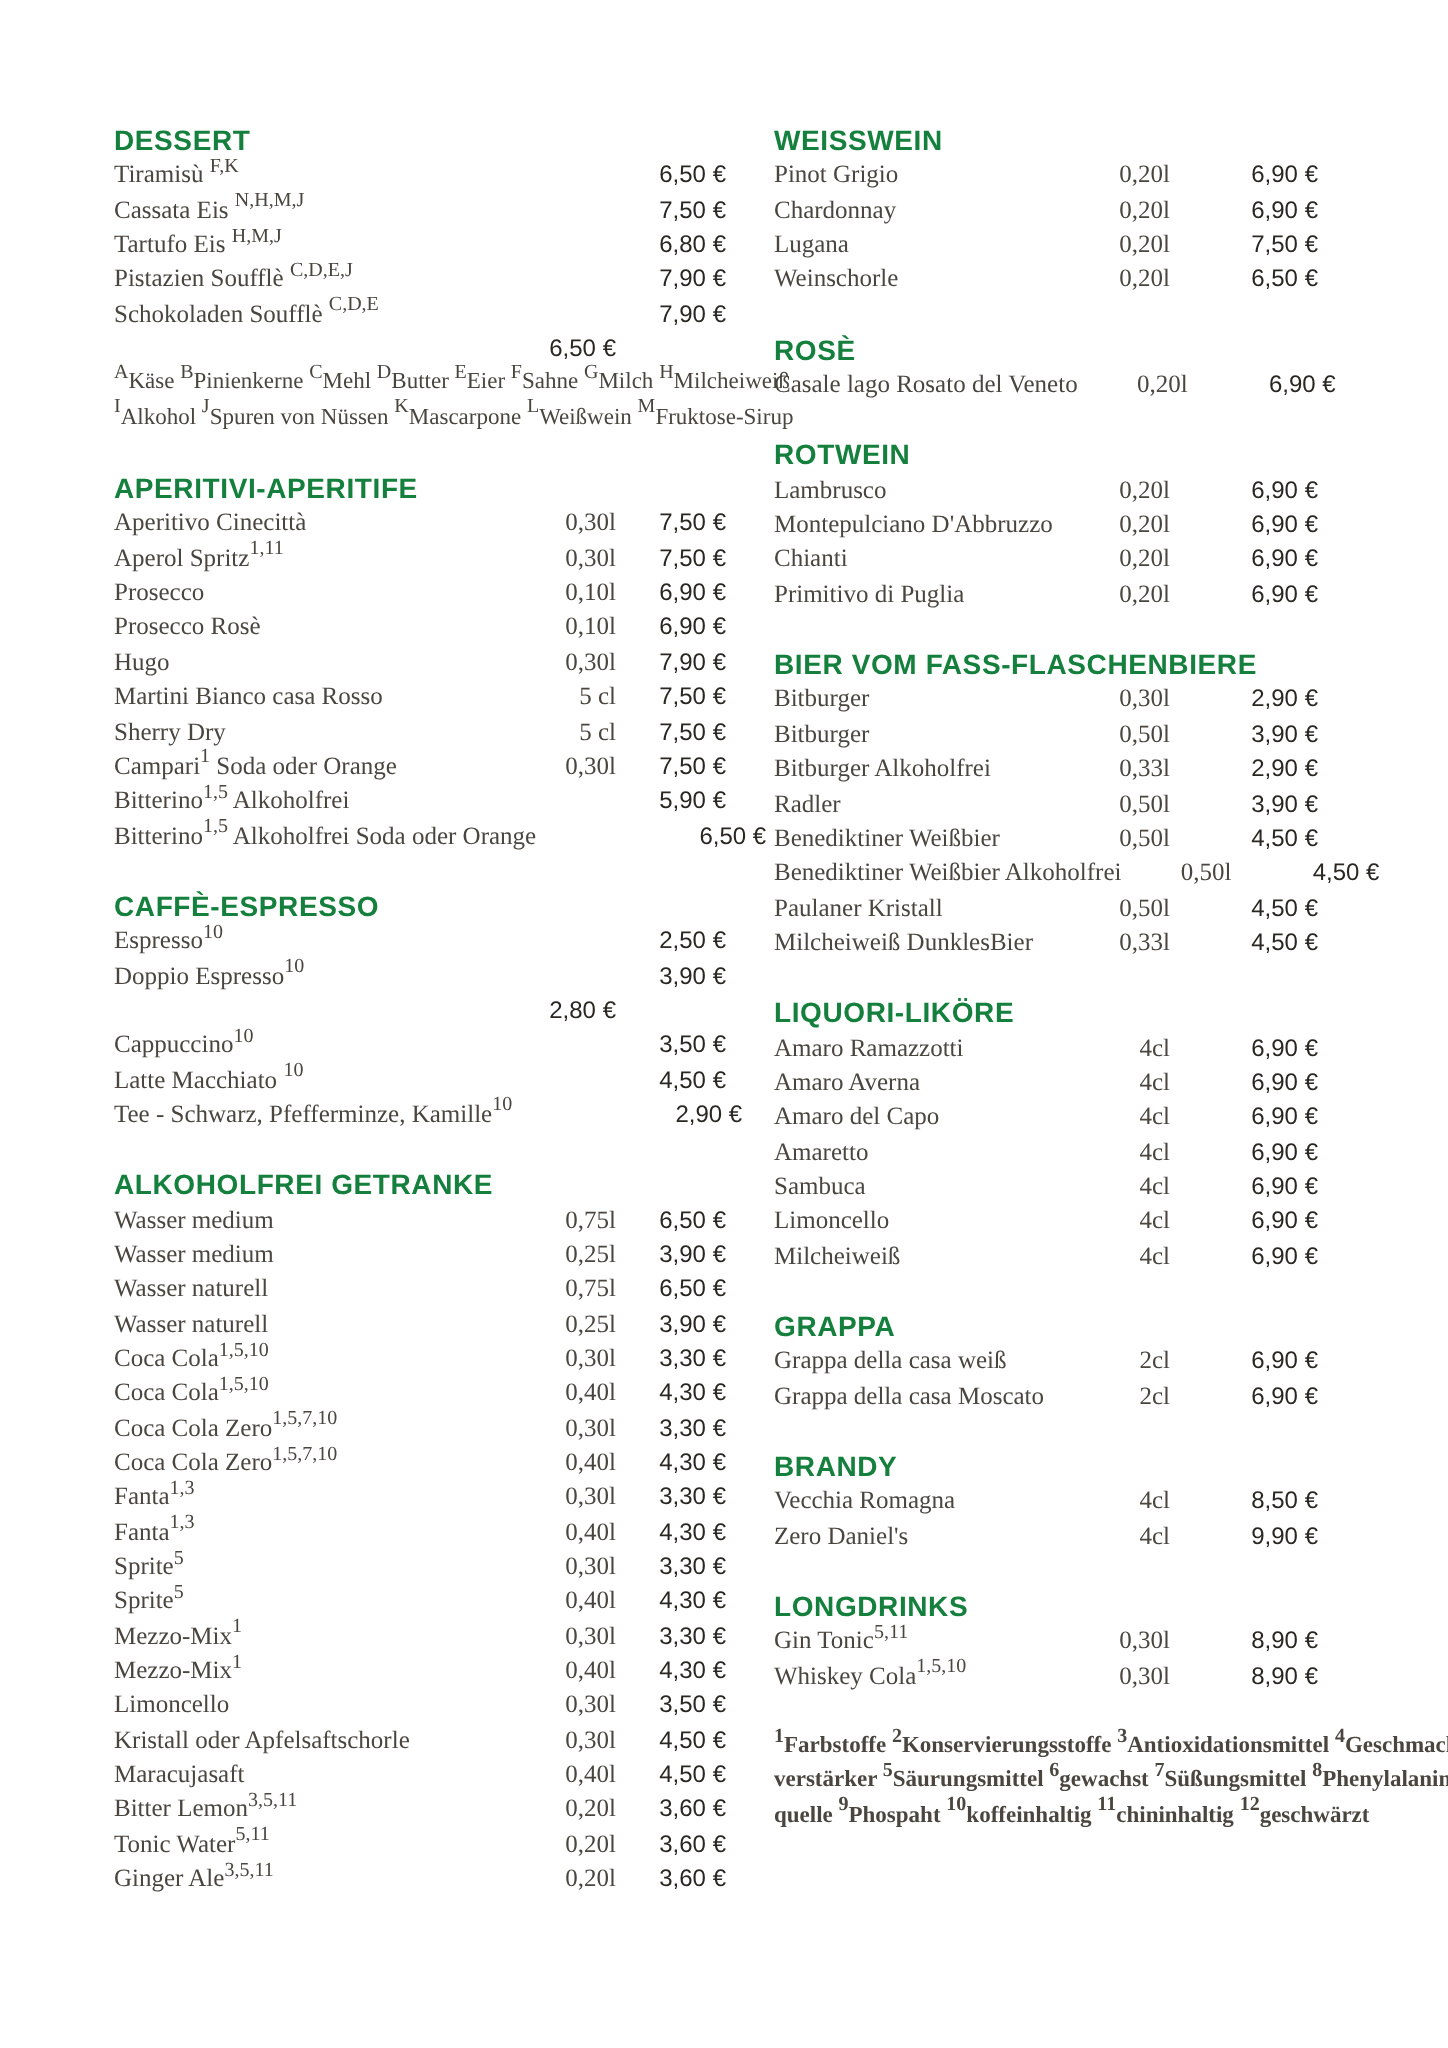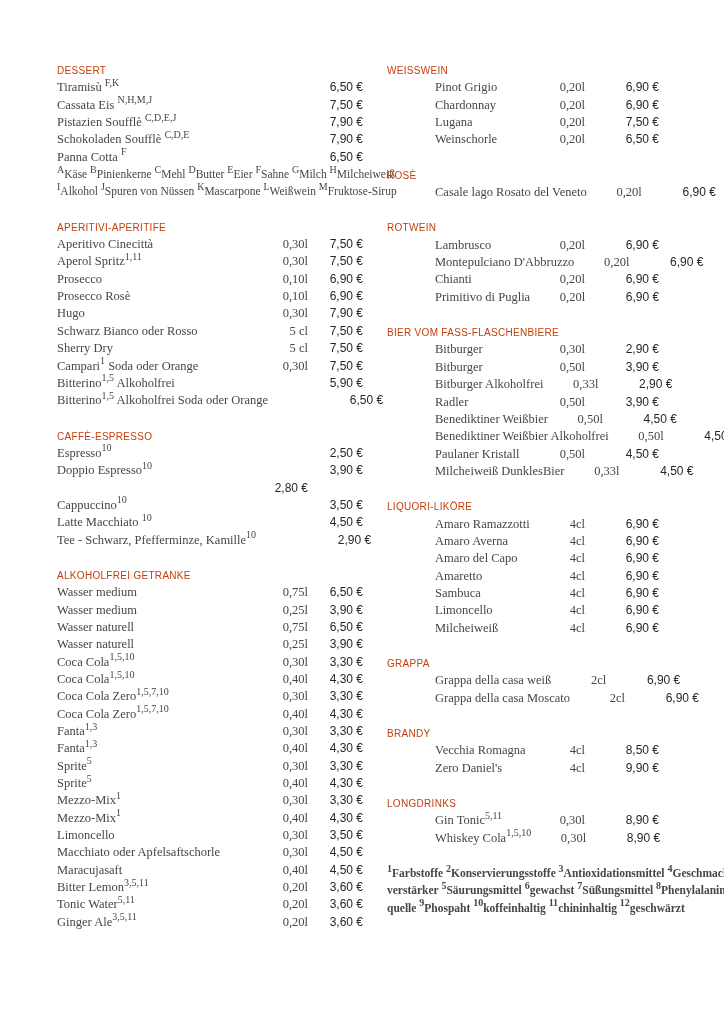--- a/index.html
+++ b/index.html
@@ -9,36 +9,36 @@
     position:relative;
     font-family:"Liberation Serif", serif;
     overflow:hidden;
   }
   .col { position:absolute; top:62px; }
   .col-left  { left:57px;  width:306px; }
   .col-right { left:387px; width:272px; }
   .section { margin:0 0 18px 0; }
   .section-title {
     font-family:"Liberation Sans", sans-serif;
-    font-weight:normal;
-    font-size:10px;
+    font-weight:bold;
+    font-size:14px;
     letter-spacing:0.3px;
-    color:#c2410c;
+    color:#15803d;
     height:17.35px;
     line-height:17.35px;
     white-space:nowrap;
   }
   .row {
     display:grid;
     align-items:baseline;
     height:17.35px;
     line-height:17.35px;
   }
   .col-left  .row { grid-template-columns:1fr 60px 55px; }
-  .col-right .row { grid-template-columns:1fr 55px 74px;margin-left:48px; }
+  .col-right .row { grid-template-columns:1fr 55px 74px; }
   .item-name {
     font-size:12.5px;
     color:#4a453f;
     white-space:nowrap;
     overflow:visible;
   }
   .item-vol {
     font-size:12.5px;
     color:#4a453f;
     text-align:right;
@@ -77,31 +77,35 @@
         <span class="item-name">Tiramisù <sup>F,K</sup></span>
         <span class="item-vol"></span>
         <span class="item-price">6,50 €</span>
       </div>
       <div class="row">
         <span class="item-name">Cassata Eis <sup>N,H,M,J</sup></span>
         <span class="item-vol"></span>
         <span class="item-price">7,50 €</span>
       </div>
       <div class="row">
+        <span class="item-name">Tartufo Eis <sup>H,M,J</sup></span>
+        <span class="item-vol"></span>
+        <span class="item-price">6,80 €</span>
+      </div>
+      <div class="row">
         <span class="item-name">Pistazien Soufflè <sup>C,D,E,J</sup></span>
         <span class="item-vol"></span>
         <span class="item-price">7,90 €</span>
       </div>
       <div class="row">
         <span class="item-name">Schokoladen Soufflè <sup>C,D,E</sup></span>
         <span class="item-vol"></span>
         <span class="item-price">7,90 €</span>
       </div>
       <div class="row">
-        <span class="item-name">Panna Cotta <sup>F</sup></span>
         <span class="item-vol"></span>
         <span class="item-price">6,50 €</span>
       </div>
       <div class="footnote"><sup>A</sup>Käse <sup>B</sup>Pinienkerne <sup>C</sup>Mehl <sup>D</sup>Butter <sup>E</sup>Eier <sup>F</sup>Sahne <sup>G</sup>Milch <sup>H</sup>Milcheiweiß</div>
       <div class="footnote"><sup>I</sup>Alkohol <sup>J</sup>Spuren von Nüssen <sup>K</sup>Mascarpone <sup>L</sup>Weißwein <sup>M</sup>Fruktose-Sirup</div>
     </div>
     <div class="section">
       <div class="section-title">APERITIVI-APERITIFE</div>
       <div class="row">
         <span class="item-name">Aperitivo Cinecittà</span>
@@ -122,21 +126,21 @@
         <span class="item-name">Prosecco Rosè</span>
         <span class="item-vol">0,10l</span>
         <span class="item-price">6,90 €</span>
       </div>
       <div class="row">
         <span class="item-name">Hugo</span>
         <span class="item-vol">0,30l</span>
         <span class="item-price">7,90 €</span>
       </div>
       <div class="row">
-        <span class="item-name">Schwarz Bianco oder Rosso</span>
+        <span class="item-name">Martini Bianco casa Rosso</span>
         <span class="item-vol">5 cl</span>
         <span class="item-price">7,50 €</span>
       </div>
       <div class="row">
         <span class="item-name">Sherry Dry</span>
         <span class="item-vol">5 cl</span>
         <span class="item-price">7,50 €</span>
       </div>
       <div class="row">
         <span class="item-name">Campari<sup>1</sup> Soda oder Orange</span>
@@ -257,21 +261,21 @@
         <span class="item-name">Mezzo-Mix<sup>1</sup></span>
         <span class="item-vol">0,40l</span>
         <span class="item-price">4,30 €</span>
       </div>
       <div class="row">
         <span class="item-name">Limoncello</span>
         <span class="item-vol">0,30l</span>
         <span class="item-price">3,50 €</span>
       </div>
       <div class="row">
-        <span class="item-name">Macchiato oder Apfelsaftschorle</span>
+        <span class="item-name">Kristall oder Apfelsaftschorle</span>
         <span class="item-vol">0,30l</span>
         <span class="item-price">4,50 €</span>
       </div>
       <div class="row">
         <span class="item-name">Maracujasaft</span>
         <span class="item-vol">0,40l</span>
         <span class="item-price">4,50 €</span>
       </div>
       <div class="row">
         <span class="item-name">Bitter Lemon<sup>3,5,11</sup></span>

